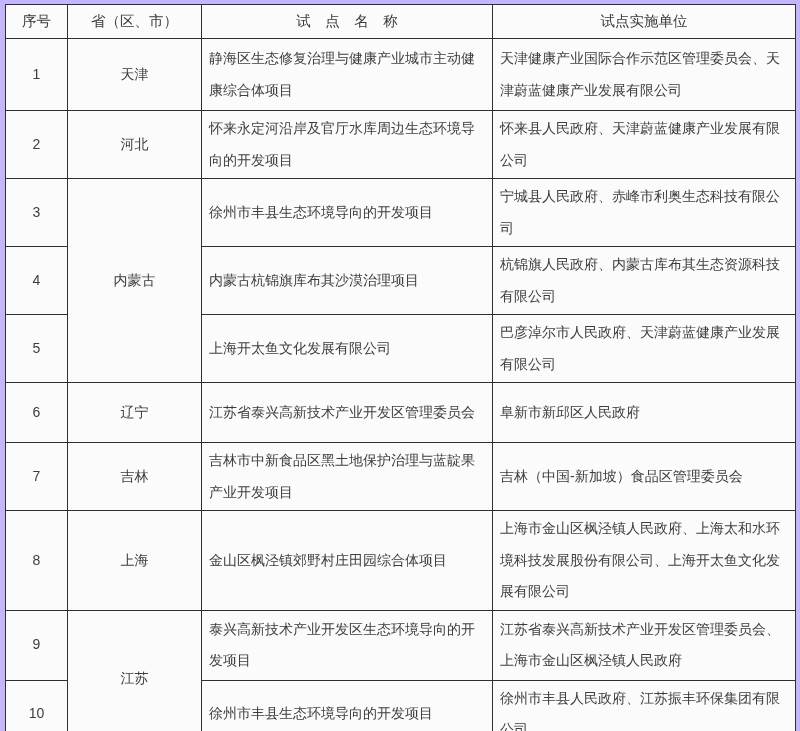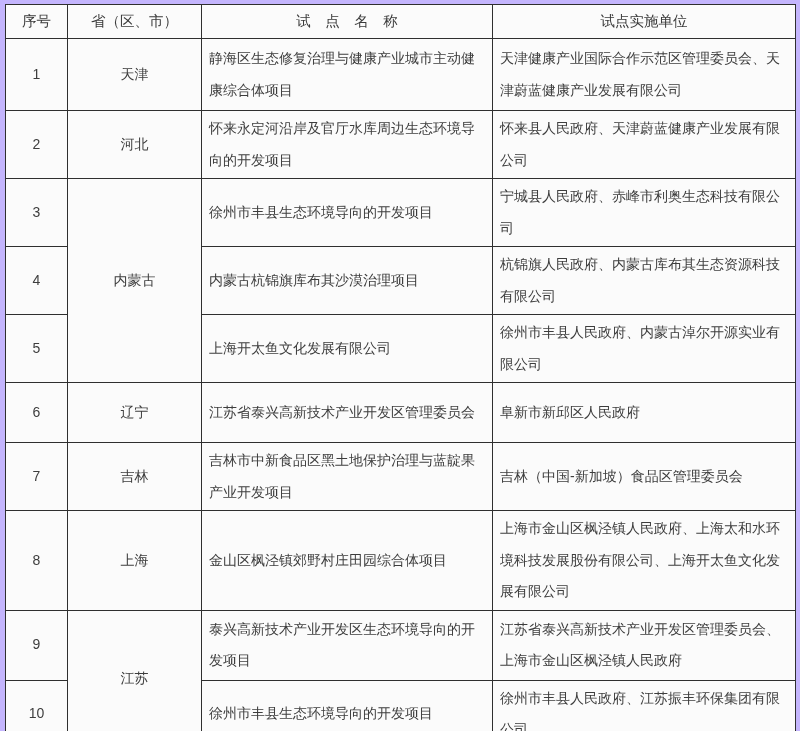--- a/index.html
+++ b/index.html
@@ -91,21 +91,21 @@
         <td class="c-unit">宁城县人民政府、赤峰市利奥生态科技有限公司</td>
       </tr>
       <tr style="height:66px">
         <td class="c-no">4</td>
         <td class="c-name">内蒙古杭锦旗库布其沙漠治理项目</td>
         <td class="c-unit">杭锦旗人民政府、内蒙古库布其生态资源科技有限公司</td>
       </tr>
       <tr style="height:64px">
         <td class="c-no">5</td>
         <td class="c-name">上海开太鱼文化发展有限公司</td>
-        <td class="c-unit">徐州市丰县人民政府、内蒙古淖尔开源实业有限公司</td>
+        <td class="c-unit">巴彦淖尔市人民政府、天津蔚蓝健康产业发展有限公司</td>
       </tr>
       <tr style="height:60px">
         <td class="c-no">6</td>
         <td class="c-prov">辽宁</td>
         <td class="c-name">江苏省泰兴高新技术产业开发区管理委员会</td>
         <td class="c-unit">阜新市新邱区人民政府</td>
       </tr>
       <tr style="height:66px">
         <td class="c-no">7</td>
         <td class="c-prov">吉林</td>

